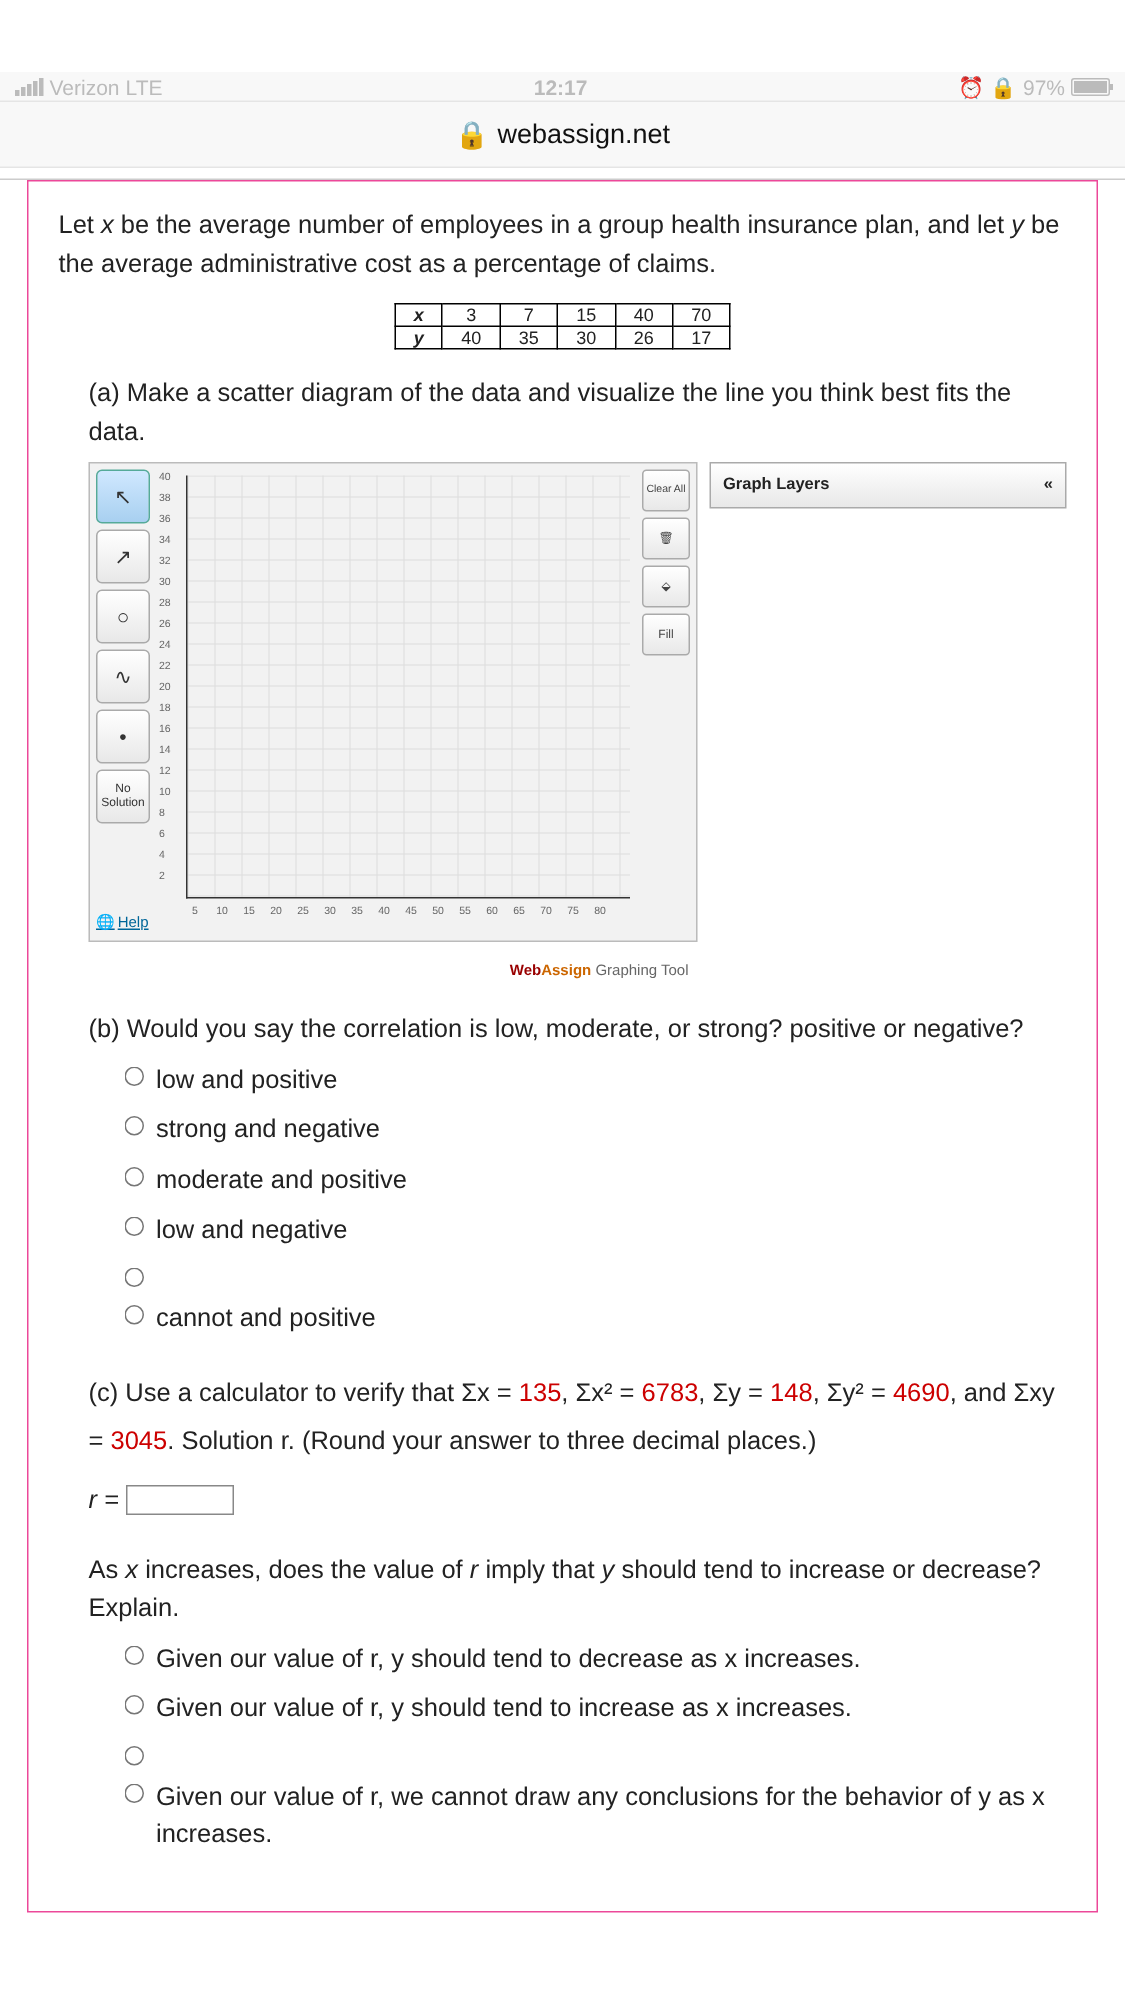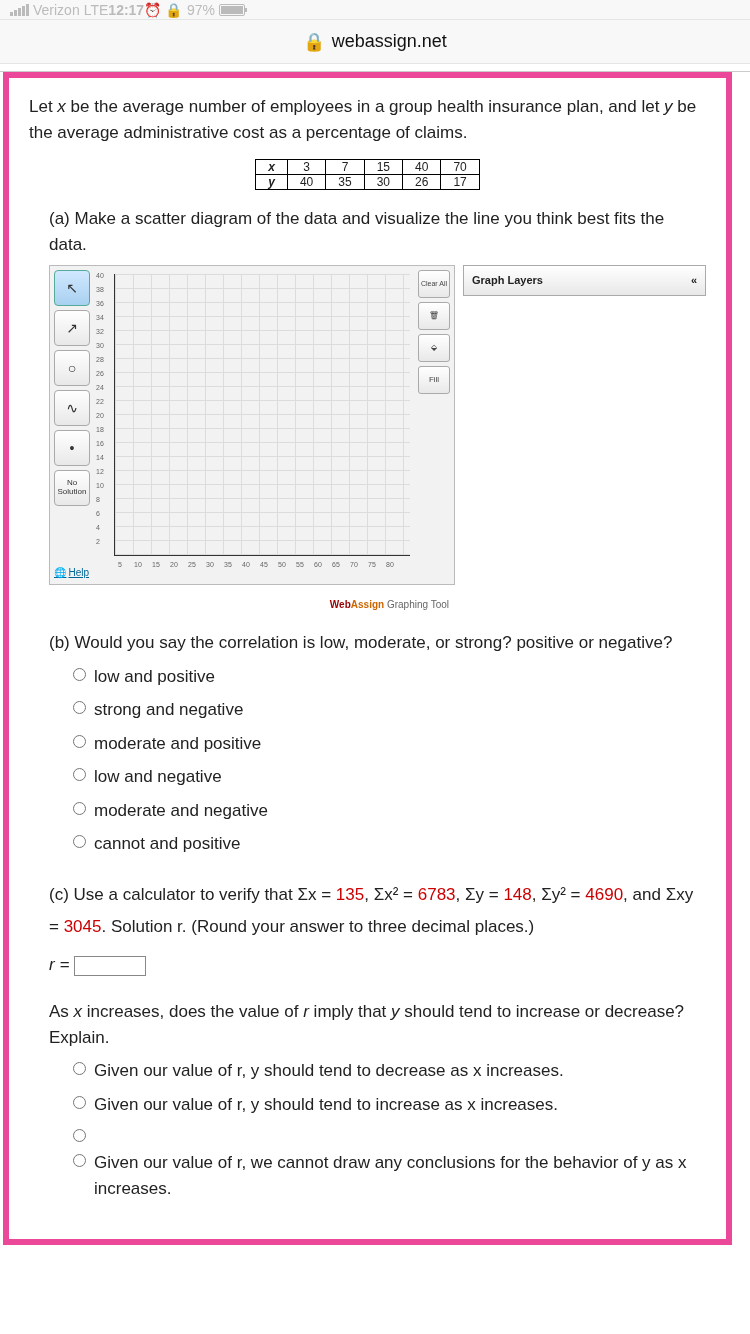--- a/index.html
+++ b/index.html
@@ -1,29 +1,29 @@
 <!DOCTYPE html>
 <html><head>
 <meta charset="utf-8">
 <style>
   * { box-sizing: border-box; margin: 0; padding: 0; }
   body { font-family: Verdana, Arial, sans-serif; font-size: 17px; color: #222; background: #fff; width: 750px; }
-  .status-bar { height: 20px; background: #f8f8f8; border-bottom: 1px solid #e5e5e5; display: flex; align-items: center; padding: 0 10px; font-family: -apple-system, sans-serif; font-size: 14px; color: #bbb; }
+  .status-bar { height: 20px; background: #f8f8f8; border-bottom: 1px solid #e5e5e5; display: flex; align-items: center; justify-content: space-between; padding: 0 10px; font-family: -apple-system, sans-serif; font-size: 14px; color: #bbb; margin-top: 48px; }
   .status-left { display: flex; align-items: center; gap: 4px; }
   .status-center { color: #bbb; font-weight: 600; }
   .status-right { display: flex; align-items: center; gap: 4px; }
   .signal-bars { display: inline-flex; align-items: flex-end; gap: 1px; }
   .signal-bars span { width: 3px; background: #bbb; display: inline-block; }
   .battery { width: 26px; height: 12px; border: 1px solid #bbb; border-radius: 2px; position: relative; }
   .battery::after { content:''; position:absolute; right:-3px; top:3px; width:2px; height:4px; background:#bbb; }
   .battery-fill { position:absolute; left:1px; top:1px; bottom:1px; width:90%; background:#bbb; }
   .addr-bar { height: 44px; background: #f8f8f8; border-bottom: 1px solid #e5e5e5; display:flex; align-items:center; justify-content:center; gap:6px; font-family:-apple-system,sans-serif; font-size:18px; color:#111; }
   .content { padding: 0; }
   .tabs-strip { height: 8px; border-bottom:1px solid #ccc; }
-  .question-box { margin: 0 18px 24px 3px; border: 6px solid #ec4899; padding: 16px 20px; }
+  .question-box { margin: 0 18px 24px 18px; border: 1px solid #ec4899; padding: 16px 20px; }
   .intro { line-height: 1.5; margin-bottom: 14px; }
   em.var { font-style: italic; }
   .data-table { margin: 0 auto 16px auto; border-collapse: collapse; font-size: 12px; }
   .data-table td { border: 1px solid #000; padding: 0 12px; text-align: center; background:#fff; }
   .data-table td.hd { font-weight:bold; font-style:italic; }
   .part { margin: 8px 0 18px 20px; line-height:1.5; }
   .part-label { display:inline; }
   .graph-wrapper { margin: 8px 0 12px 0; display:flex; gap:8px; }
   .graph-tool { border:1px solid #bbb; background:#f2f2f2; padding:4px; }
   .tool-col { display:flex; flex-direction:column; gap:4px; }
@@ -199,21 +199,20 @@
           <label class="radio-row">
             <input type="radio" name="part-b" style="">
             <span>moderate and positive</span>
           </label>
           <label class="radio-row">
             <input type="radio" name="part-b" style="">
             <span>low and negative</span>
           </label>
           <label class="radio-row">
             <input type="radio" name="part-b" style="">
-            <span>moderate and negative</span>
           </label>
           <label class="radio-row">
             <input type="radio" name="part-b" style="">
             <span>cannot and positive</span>
           </label>
         </div>
     </div>
 
     <div class="part sums">
       <span>

